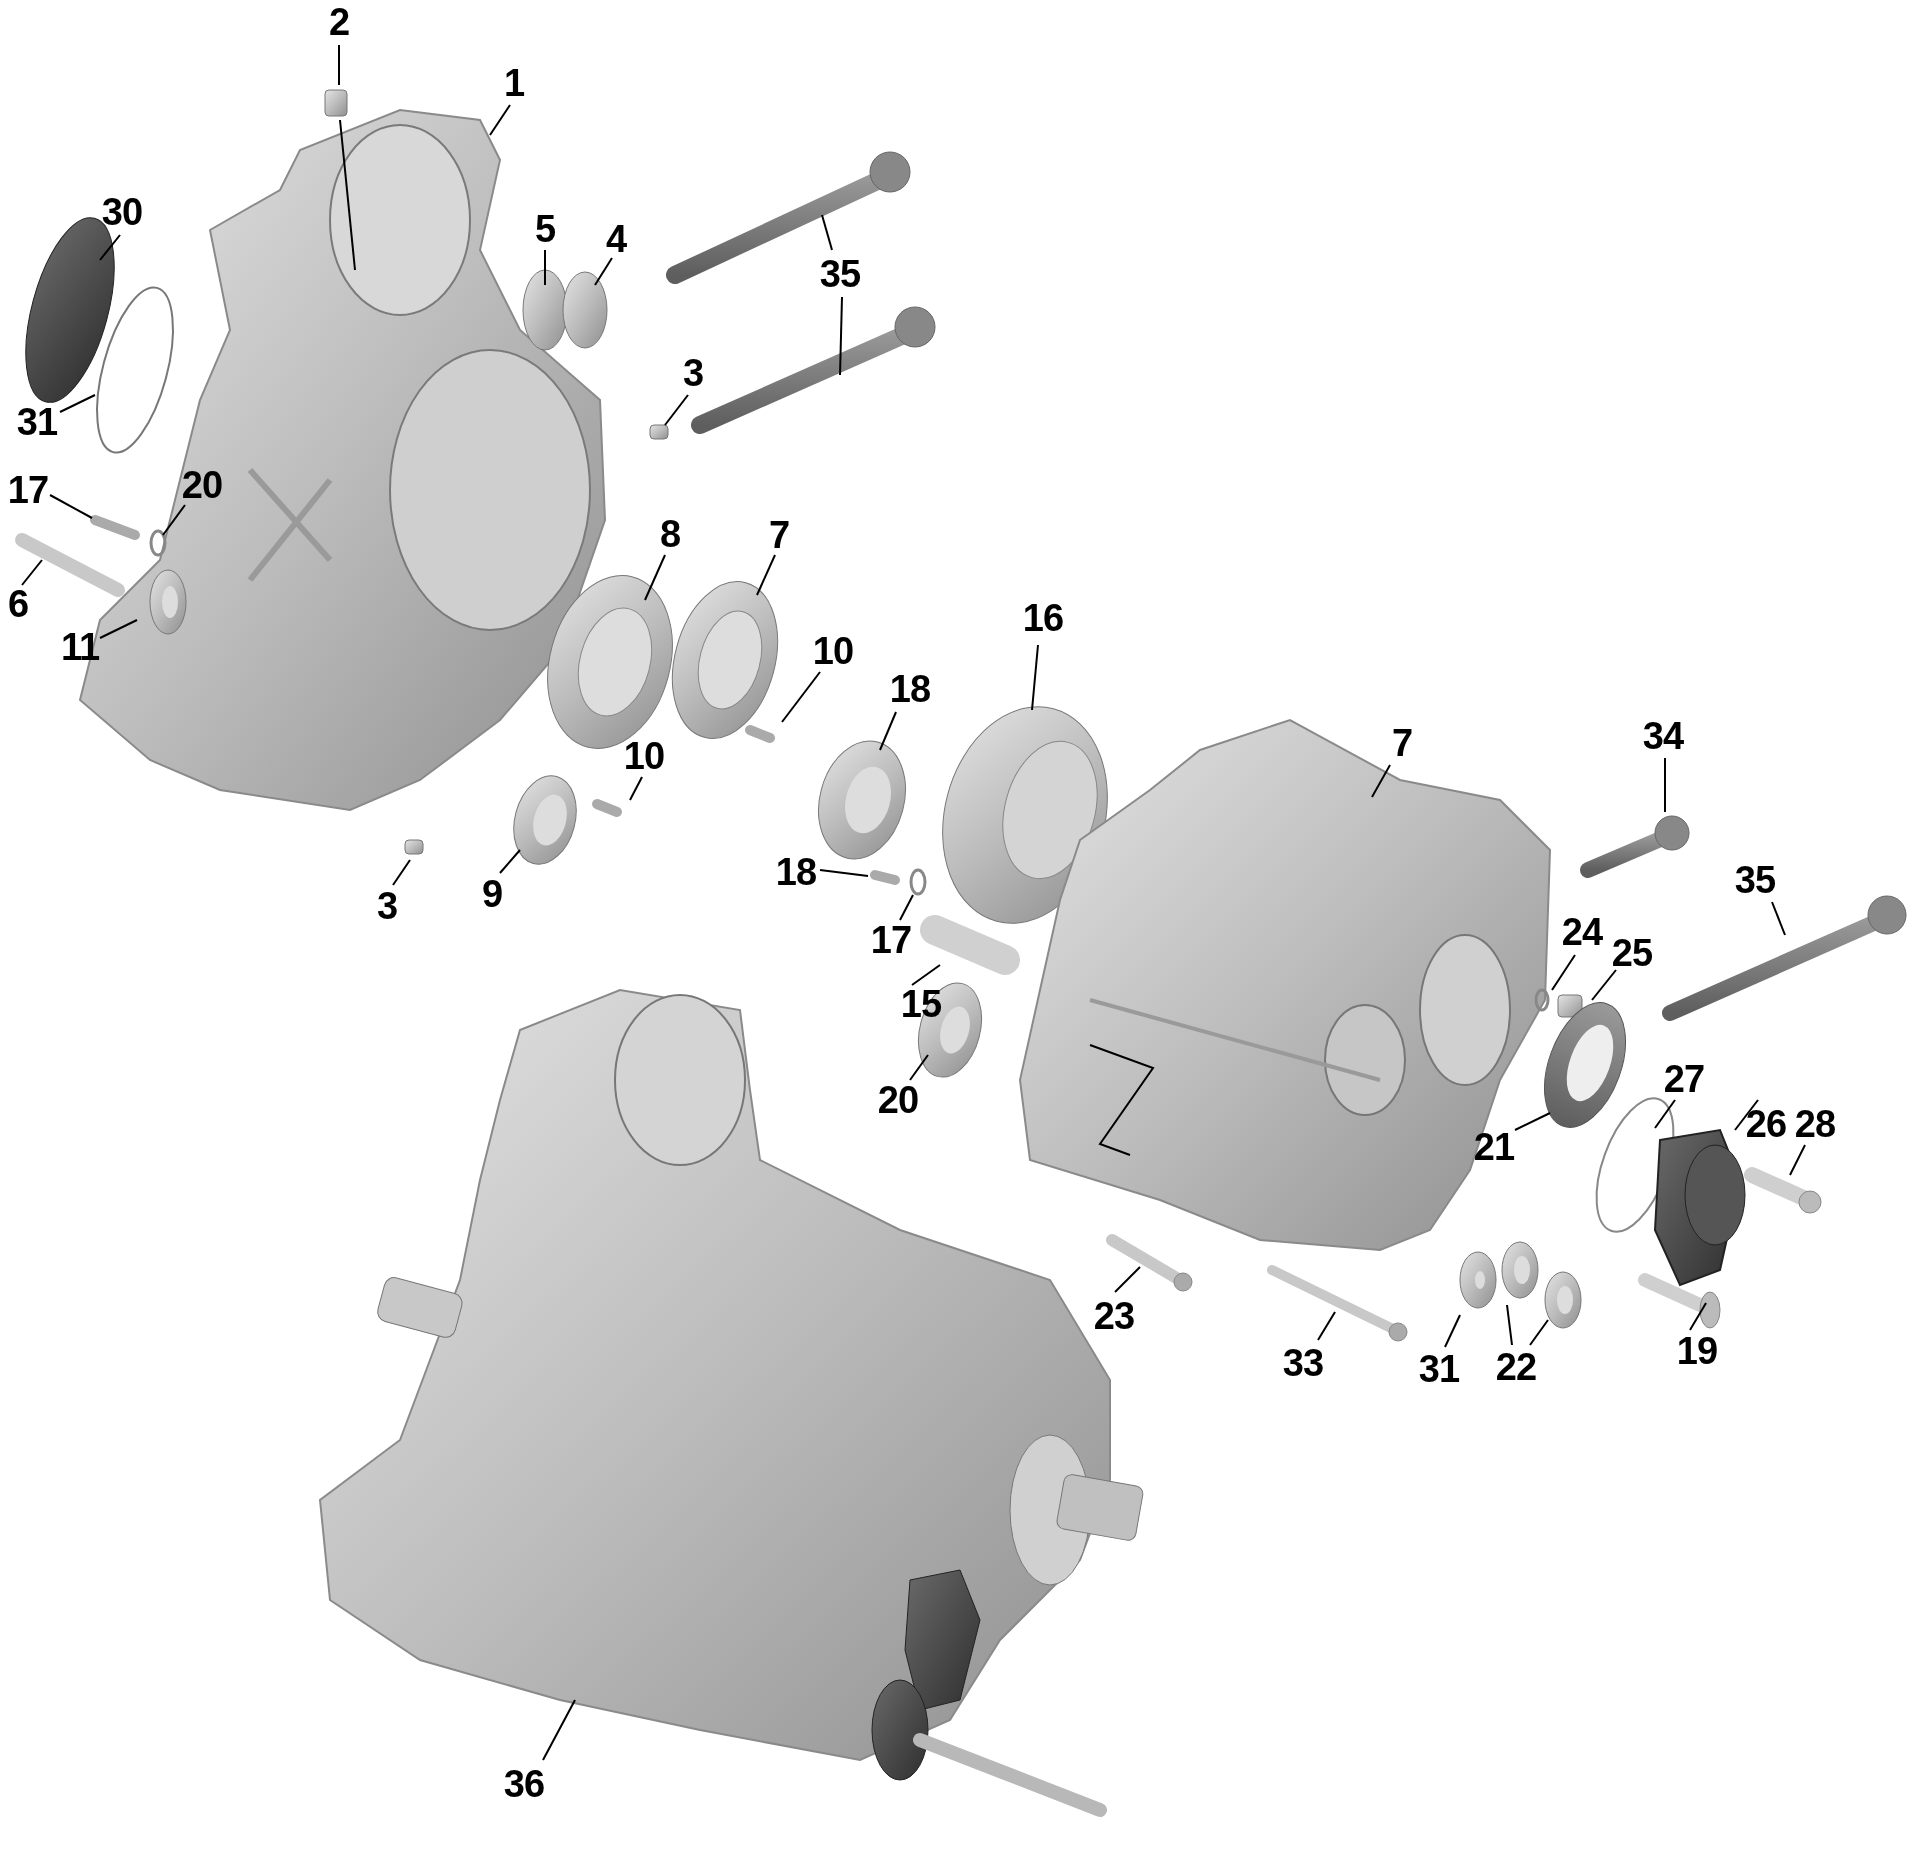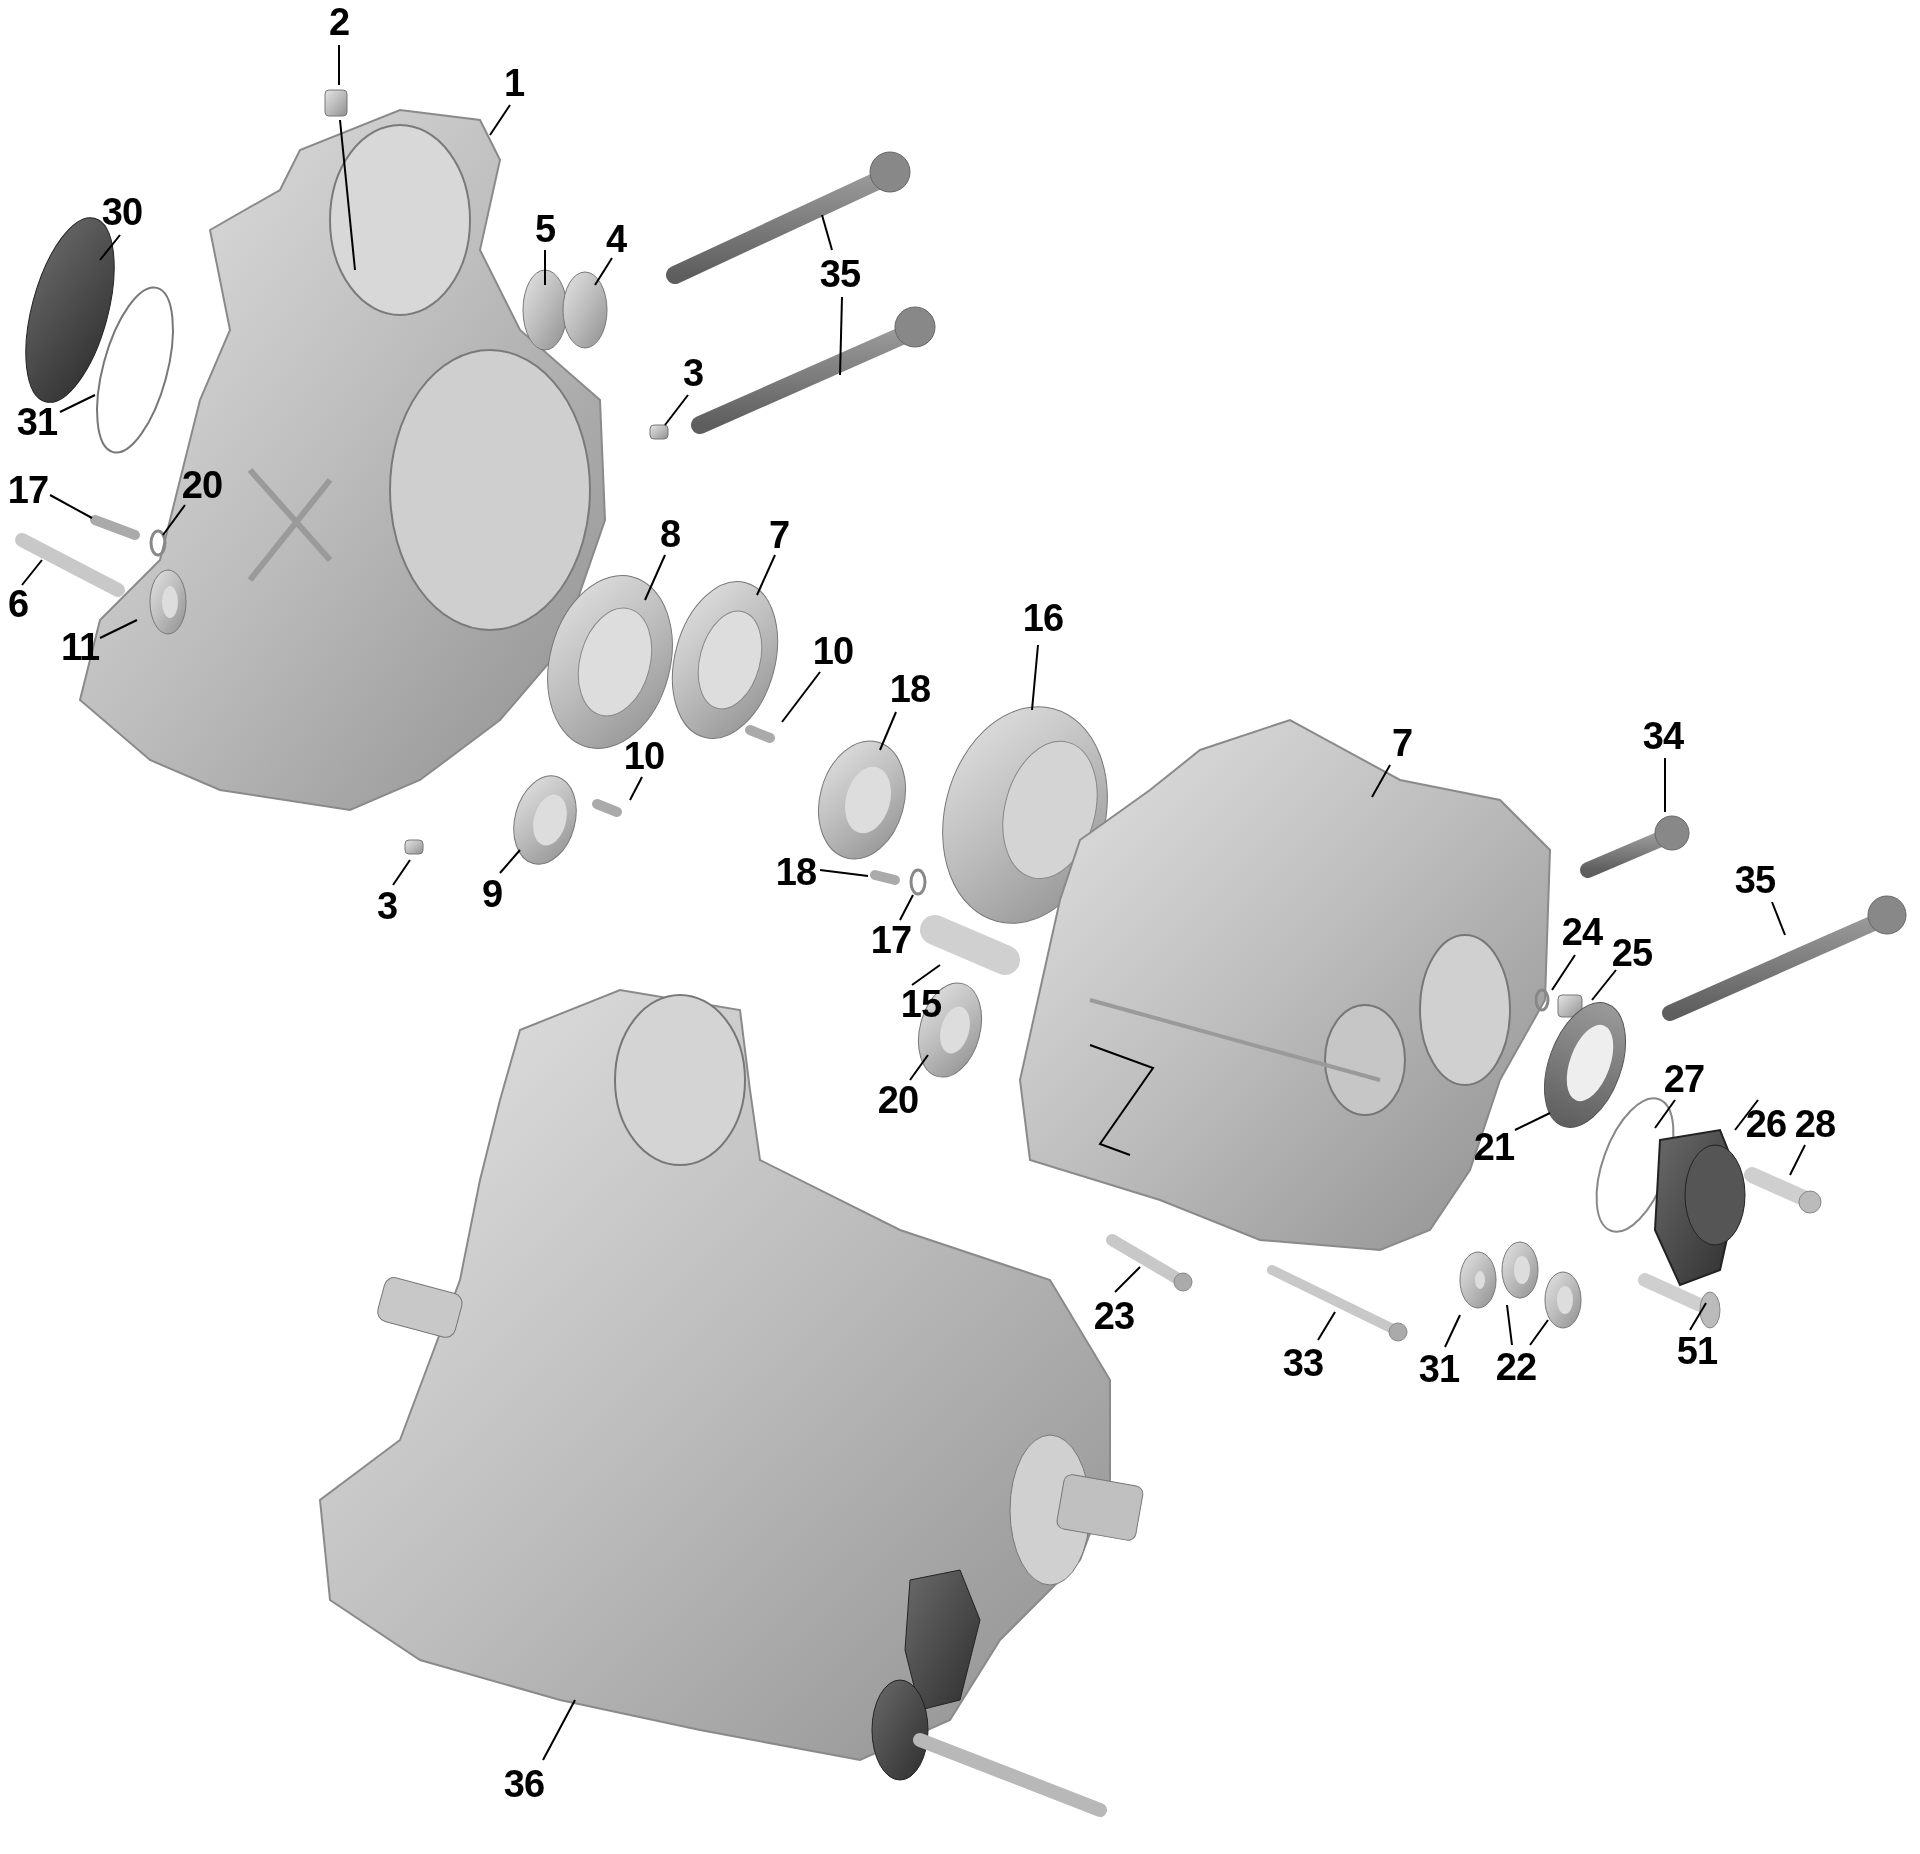--- a/index.html
+++ b/index.html
@@ -269,21 +269,21 @@
   <div class="callout" style="left:910px;top:689px">18</div>
   <div class="callout" style="left:898px;top:1100px">20</div>
   <div class="callout" style="left:1494px;top:1147px">21</div>
   <div class="callout" style="left:1516px;top:1367px">22</div>
   <div class="callout" style="left:1439px;top:1369px">31</div>
   <div class="callout" style="left:1582px;top:932px">24</div>
   <div class="callout" style="left:1632px;top:953px">25</div>
   <div class="callout" style="left:1766px;top:1124px">26</div>
   <div class="callout" style="left:1684px;top:1079px">27</div>
   <div class="callout" style="left:1815px;top:1124px">28</div>
-  <div class="callout" style="left:1697px;top:1351px">51</div>
+  <div class="callout" style="left:1697px;top:1351px">19</div>
   <div class="callout" style="left:122px;top:212px">30</div>
   <div class="callout" style="left:37px;top:422px">31</div>
   <div class="callout" style="left:1114px;top:1316px">23</div>
   <div class="callout" style="left:1303px;top:1363px">33</div>
   <div class="callout" style="left:1663px;top:736px">34</div>
   <div class="callout" style="left:840px;top:274px">35</div>
   <div class="callout" style="left:1755px;top:880px">35</div>
   <div class="callout" style="left:524px;top:1784px">36</div>
 </div>
 

